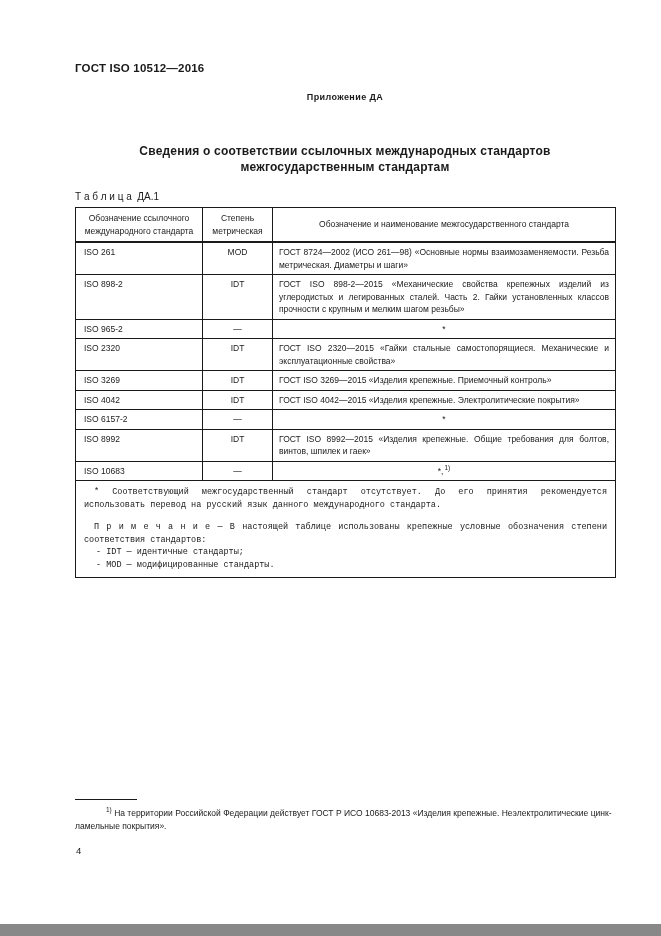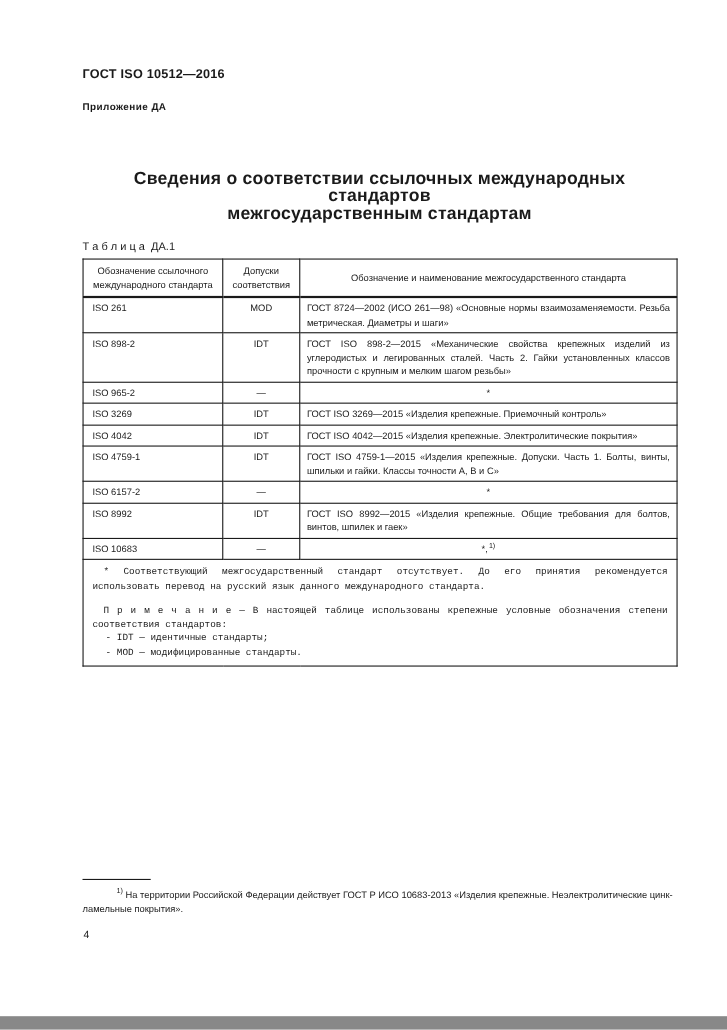--- a/index.html
+++ b/index.html
@@ -21,29 +21,30 @@
   }
   .doc-header {
     margin-top: 61px;
     font-size: 11.5px;
     font-weight: bold;
     line-height: 14px;
     letter-spacing: 0.2px;
   }
   .annex {
     margin-top: 16px;
+    text-align: center;
     font-size: 9px;
     font-weight: bold;
     line-height: 12px;
     letter-spacing: 0.4px;
   }
   .title {
-    margin-top: 52px;
+    margin-top: 40px;
     text-align: center;
-    font-size: 16px;
+    font-size: 12px;
     font-weight: bold;
     line-height: 16px;
     letter-spacing: 0.2px;
   }
   .table-label {
     margin-top: 16px;
     font-size: 10px;
     line-height: 12px;
     white-space: pre-wrap;
   }
@@ -130,54 +131,54 @@
 
     <table class="std">
       <colgroup>
           <col class="w1">
           <col class="w2">
           <col class="w3">
         </colgroup>
       <thead>
         <tr>
           <th>Обозначение ссылочного международного стандарта</th>
-          <th>Допуски соответствия</th>
+          <th>Степень метрическая</th>
           <th>Обозначение и наименование межгосударственного стандарта</th>
         </tr>
       </thead>
       <tbody>
           <tr>
             <td class="c1">ISO 261</td>
             <td class="c2">MOD</td>
             <td class="c3">ГОСТ 8724—2002 (ИСО 261—98) «Основные нормы взаимозаменяемости. Резьба метрическая. Диаметры и шаги»</td>
           </tr>
           <tr>
             <td class="c1">ISO 898-2</td>
             <td class="c2">IDT</td>
             <td class="c3">ГОСТ ISO 898-2—2015 «Механические свойства крепежных изделий из углеродистых и легированных сталей. Часть 2. Гайки установленных классов прочности с крупным и мелким шагом резьбы»</td>
           </tr>
           <tr>
             <td class="c1">ISO 965-2</td>
             <td class="c2">—</td>
             <td class="c3 center">*</td>
           </tr>
           <tr>
+            <td class="c1">ISO 2320</td>
+            <td class="c2">IDT</td>
+            <td class="c3">ГОСТ ISO 2320—2015 «Гайки стальные самостопорящиеся. Механические и эксплуатационные свойства»</td>
+          </tr>
+          <tr>
             <td class="c1">ISO 3269</td>
             <td class="c2">IDT</td>
             <td class="c3">ГОСТ ISO 3269—2015 «Изделия крепежные. Приемочный контроль»</td>
           </tr>
           <tr>
             <td class="c1">ISO 4042</td>
             <td class="c2">IDT</td>
             <td class="c3">ГОСТ ISO 4042—2015 «Изделия крепежные. Электролитические покрытия»</td>
-          </tr>
-          <tr>
-            <td class="c1">ISO 4759-1</td>
-            <td class="c2">IDT</td>
-            <td class="c3">ГОСТ ISO 4759-1—2015 «Изделия крепежные. Допуски. Часть 1. Болты, винты, шпильки и гайки. Классы точности А, В и С»</td>
           </tr>
           <tr>
             <td class="c1">ISO 6157-2</td>
             <td class="c2">—</td>
             <td class="c3 center">*</td>
           </tr>
           <tr>
             <td class="c1">ISO 8992</td>
             <td class="c2">IDT</td>
             <td class="c3">ГОСТ ISO 8992—2015 «Изделия крепежные. Общие требования для болтов, винтов, шпилек и гаек»</td>

